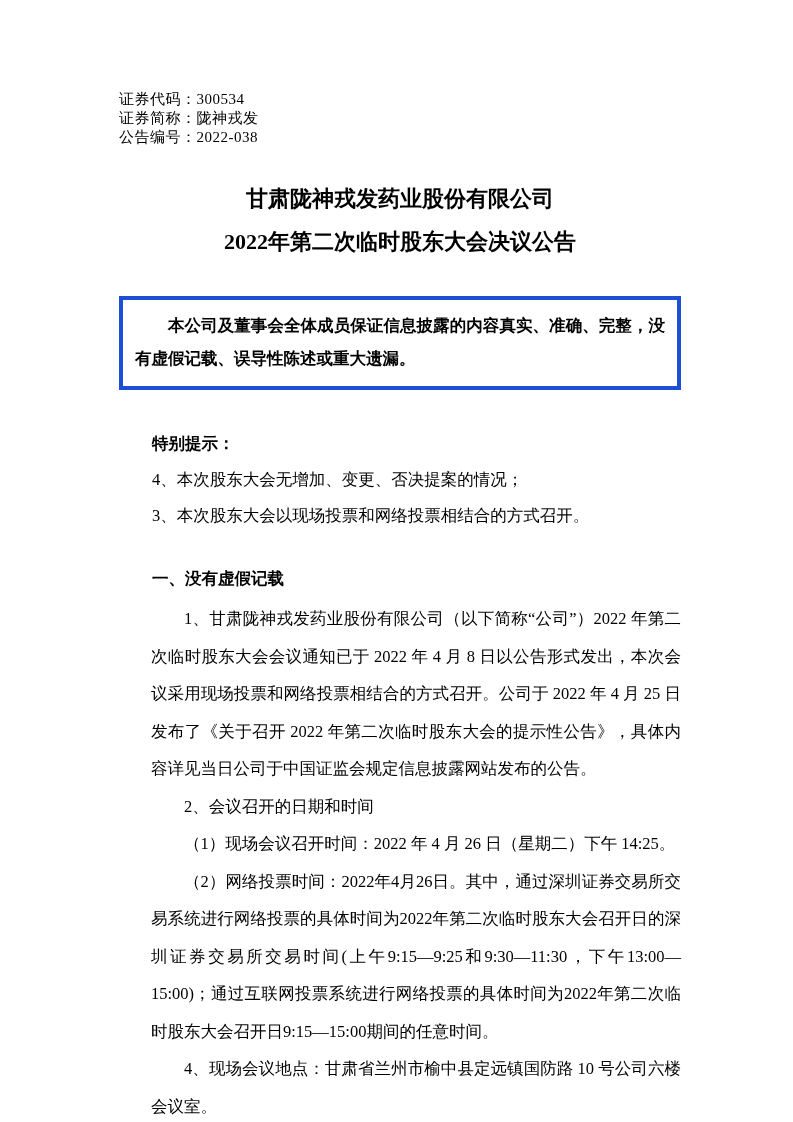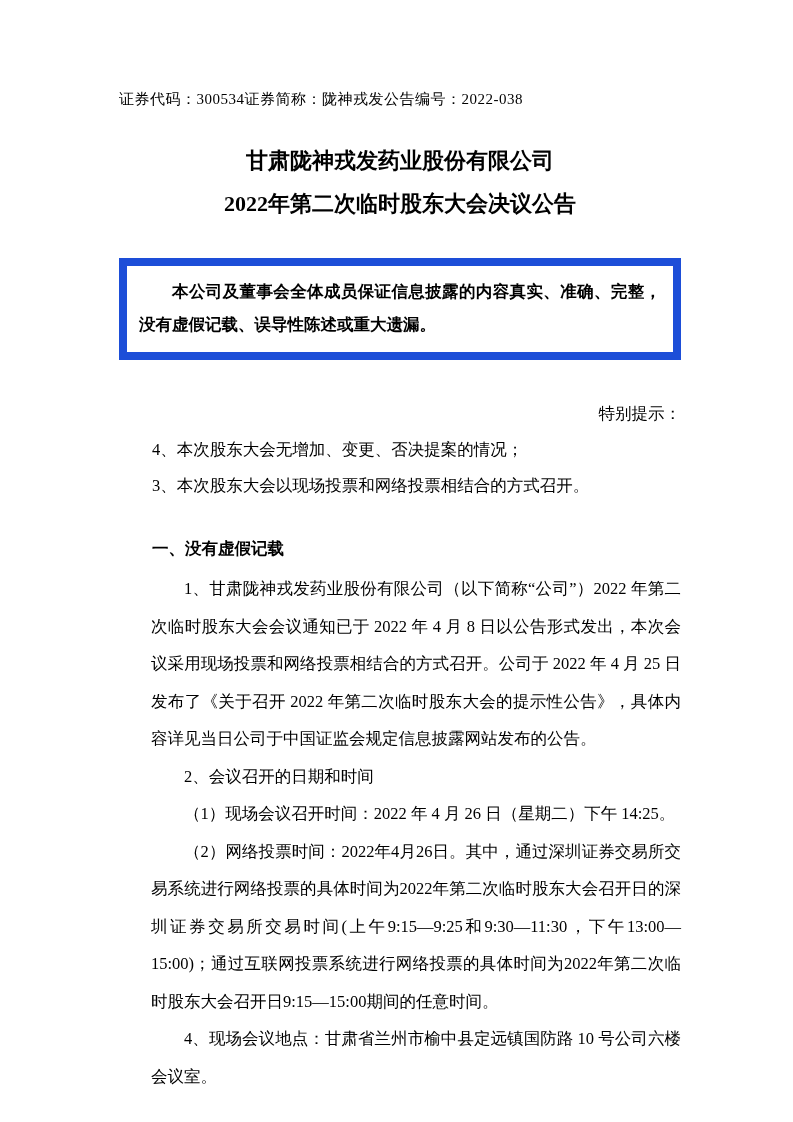--- a/index.html
+++ b/index.html
@@ -11,45 +11,47 @@
     position: relative;
     overflow: hidden;
   }
   .page {
     width: 793px;
     height: 1122px;
     padding: 90px 112px 0 119px;
   }
   .doc-header {
     display: flex;
+    justify-content: space-between;
     font-size: 15px;
     letter-spacing: 0.5px;
+    flex-direction: column;
   }
   .doc-title {
     margin-top: 30px;
     text-align: center;
     font-weight: bold;
     font-size: 22px;
     line-height: 43px;
   }
   .disclaimer-box {
     margin-top: 33px;
-    border: 8px solid #1d4ed8;
+    border: 4px solid #1d4ed8;
     padding: 9px 12px 11px 12px;
     font-weight: bold;
     font-size: 16.5px;
     line-height: 33px;
   }
   .disclaimer-box p {
     text-indent: 2em;
     text-align: justify;
   }
   .special-notice { margin-top: 36px; font-size: 16.5px; }
   .special-notice p { line-height: 36px; text-indent: 2em; }
-  .special-notice .notice-heading { font-weight: normal; text-align: right; }
+  .special-notice .notice-heading { font-weight: bold; }
   .section { margin-top: 26px; font-size: 16.5px; }
   .section .section-heading {
     font-weight: bold;
     text-indent: 2em;
     line-height: 37px;
     margin-bottom: 3px;
   }
   .section p.body-para {
     line-height: 37.5px;
     text-indent: 2em;

